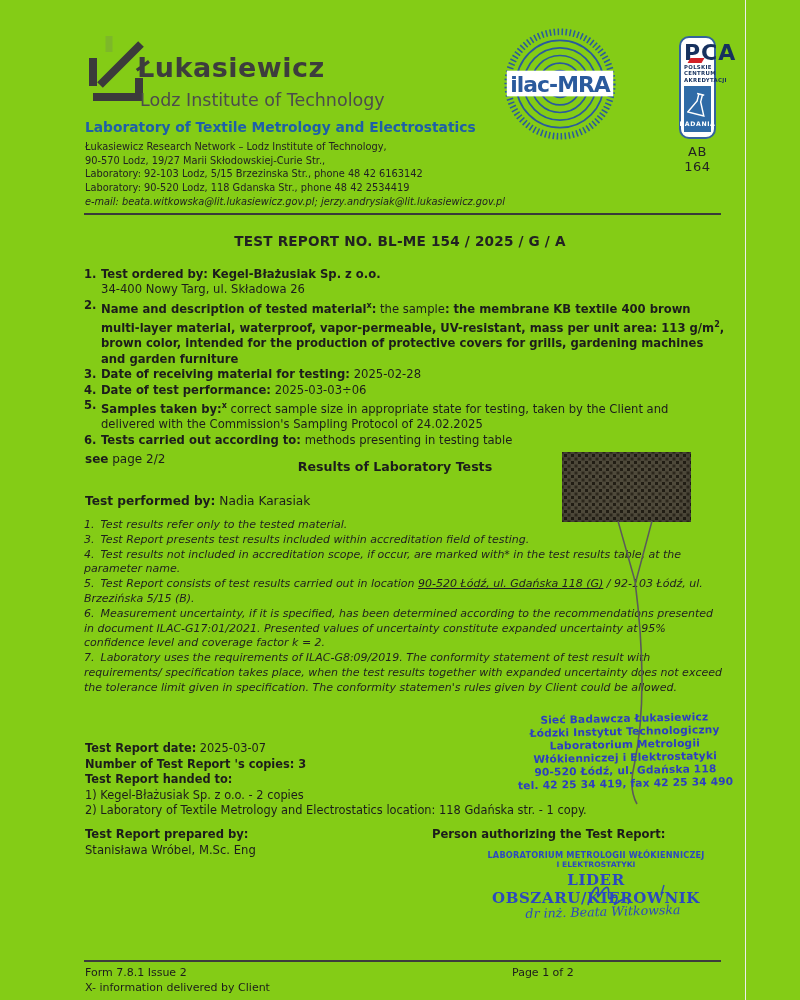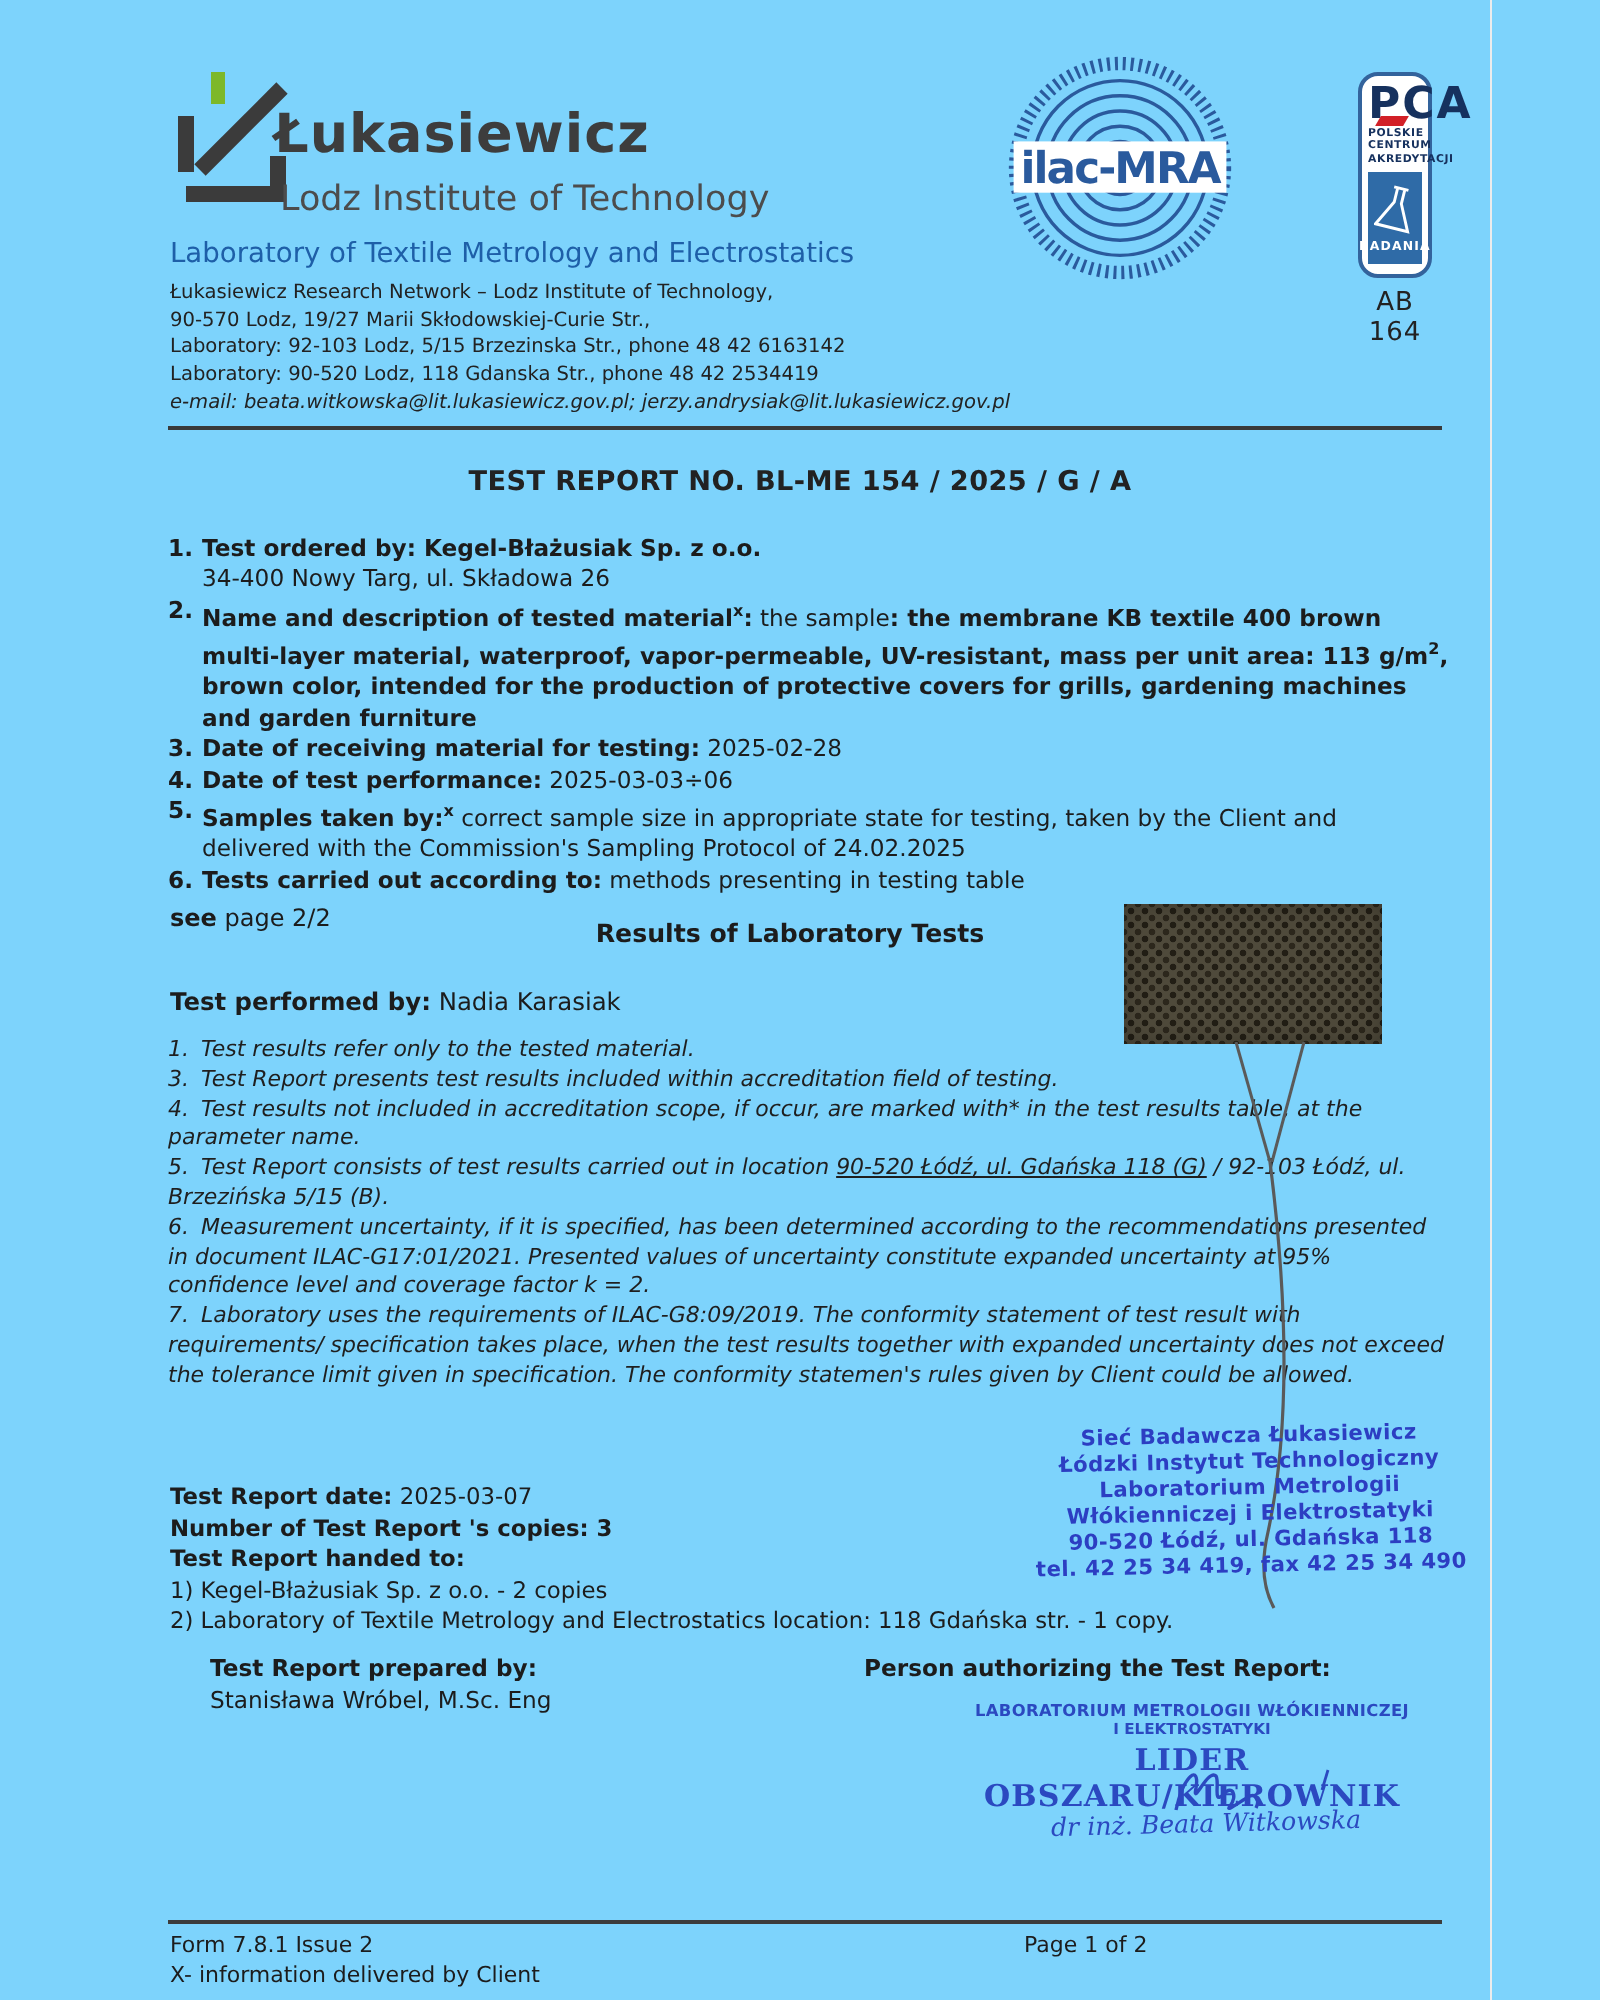--- a/index.html
+++ b/index.html
@@ -1,28 +1,28 @@
 <!DOCTYPE html>
 <html><head>
 <meta charset="utf-8">
 <style>
   * { margin:0; padding:0; box-sizing:border-box; }
   html,body { background:#ffffff; }
   .page {
-    position:relative; width:800px; height:1000px; background:#7dd3fc;
+    position:relative; width:800px; height:1000px; background:#84cc16;
     font-family:"DejaVu Sans", sans-serif; color:#1c1c1c; overflow:hidden;
   }
   .abs { position:absolute; }
   .b { font-weight:bold; }
   .scan-edge-r { left:745px; top:0; width:1px; height:1000px; background:#ececec; }
 
   
   .brand { left:137px; top:52px; font-size:27px; font-weight:bold; color:#3d3d3d; letter-spacing:.5px; }
   .institute { left:140px; top:90px; font-size:17.5px; color:#4c4c4c; }
-  .lab-title { left:85px; top:119px; font-size:13.8px; font-weight:normal; color:#1e5fa8; }
+  .lab-title { left:85px; top:119px; font-size:13.8px; font-weight:bold; color:#1e5fa8; }
   .address { left:85px; top:140px; font-size:9.8px; line-height:13.7px; color:#222; }
   .address .em { font-style:italic; }
   .hr1 { left:84px; top:213px; width:637px; height:2px; background:#3a3a3a; }
 
   .pca-badge { left:636px; top:36px; width:80px;padding-left:43px; }
   .pca-frame { border:2px solid #33639c; border-radius:10px; padding:4px 3px 5px; text-align:center; background:#fff; }
   .pca-word { font-size:22px; font-weight:bold; color:#16315e; letter-spacing:1px; line-height:22px; position:relative; }
   .pca-red { position:absolute; right:8px; bottom:1px; width:14px; height:5px; background:#d22027; transform:skewX(-30deg); }
   .pca-small { font-size:5.4px; font-weight:bold; color:#16315e; line-height:6.4px; letter-spacing:.3px; }
   .pca-box { margin-top:3px; background:#2f6ba7; height:46px; display:flex; flex-direction:column; align-items:center; justify-content:center; gap:2px; }
@@ -59,21 +59,21 @@
   }
   .thread { left:592px; top:521px; z-index:5; }
 
   
   .mid-stamp {
     left:494px; top:712px; width:262px; text-align:center; z-index:6;
     color:#2c3ec2; font-weight:bold; font-size:10.6px; line-height:13px;
     transform:rotate(-1.2deg); letter-spacing:.2px;
   }
   .meta { left:85px; top:741px; font-size:11.4px; line-height:15.6px; }
-  .prepared { left:85px; top:827px; font-size:11.6px; line-height:15.5px;margin-left:20px; }
+  .prepared { left:85px; top:827px; font-size:11.6px; line-height:15.5px; }
   .auth-label { left:432px; top:827px; font-size:11.6px; font-weight:bold; }
   .auth-stamp { left:468px; top:850px; width:256px; text-align:center; color:#2b49c0; z-index:6; }
   .auth-stamp .l1 { font-size:8.2px; font-weight:bold; letter-spacing:.2px; }
   .auth-stamp .l2 { font-size:7.6px; font-weight:bold; }
   .auth-stamp .l3 { font-family:"DejaVu Serif", serif; font-size:15px; font-weight:bold; letter-spacing:.6px; margin-top:2px; }
   .signature { left:582px; top:879px; z-index:7; }
   .signer { left:498px; top:904px; width:210px; text-align:center; color:#2b49c0;
     font-family:"DejaVu Serif", serif; font-style:italic; font-size:12.6px; transform:rotate(-1.5deg); }
 
   

